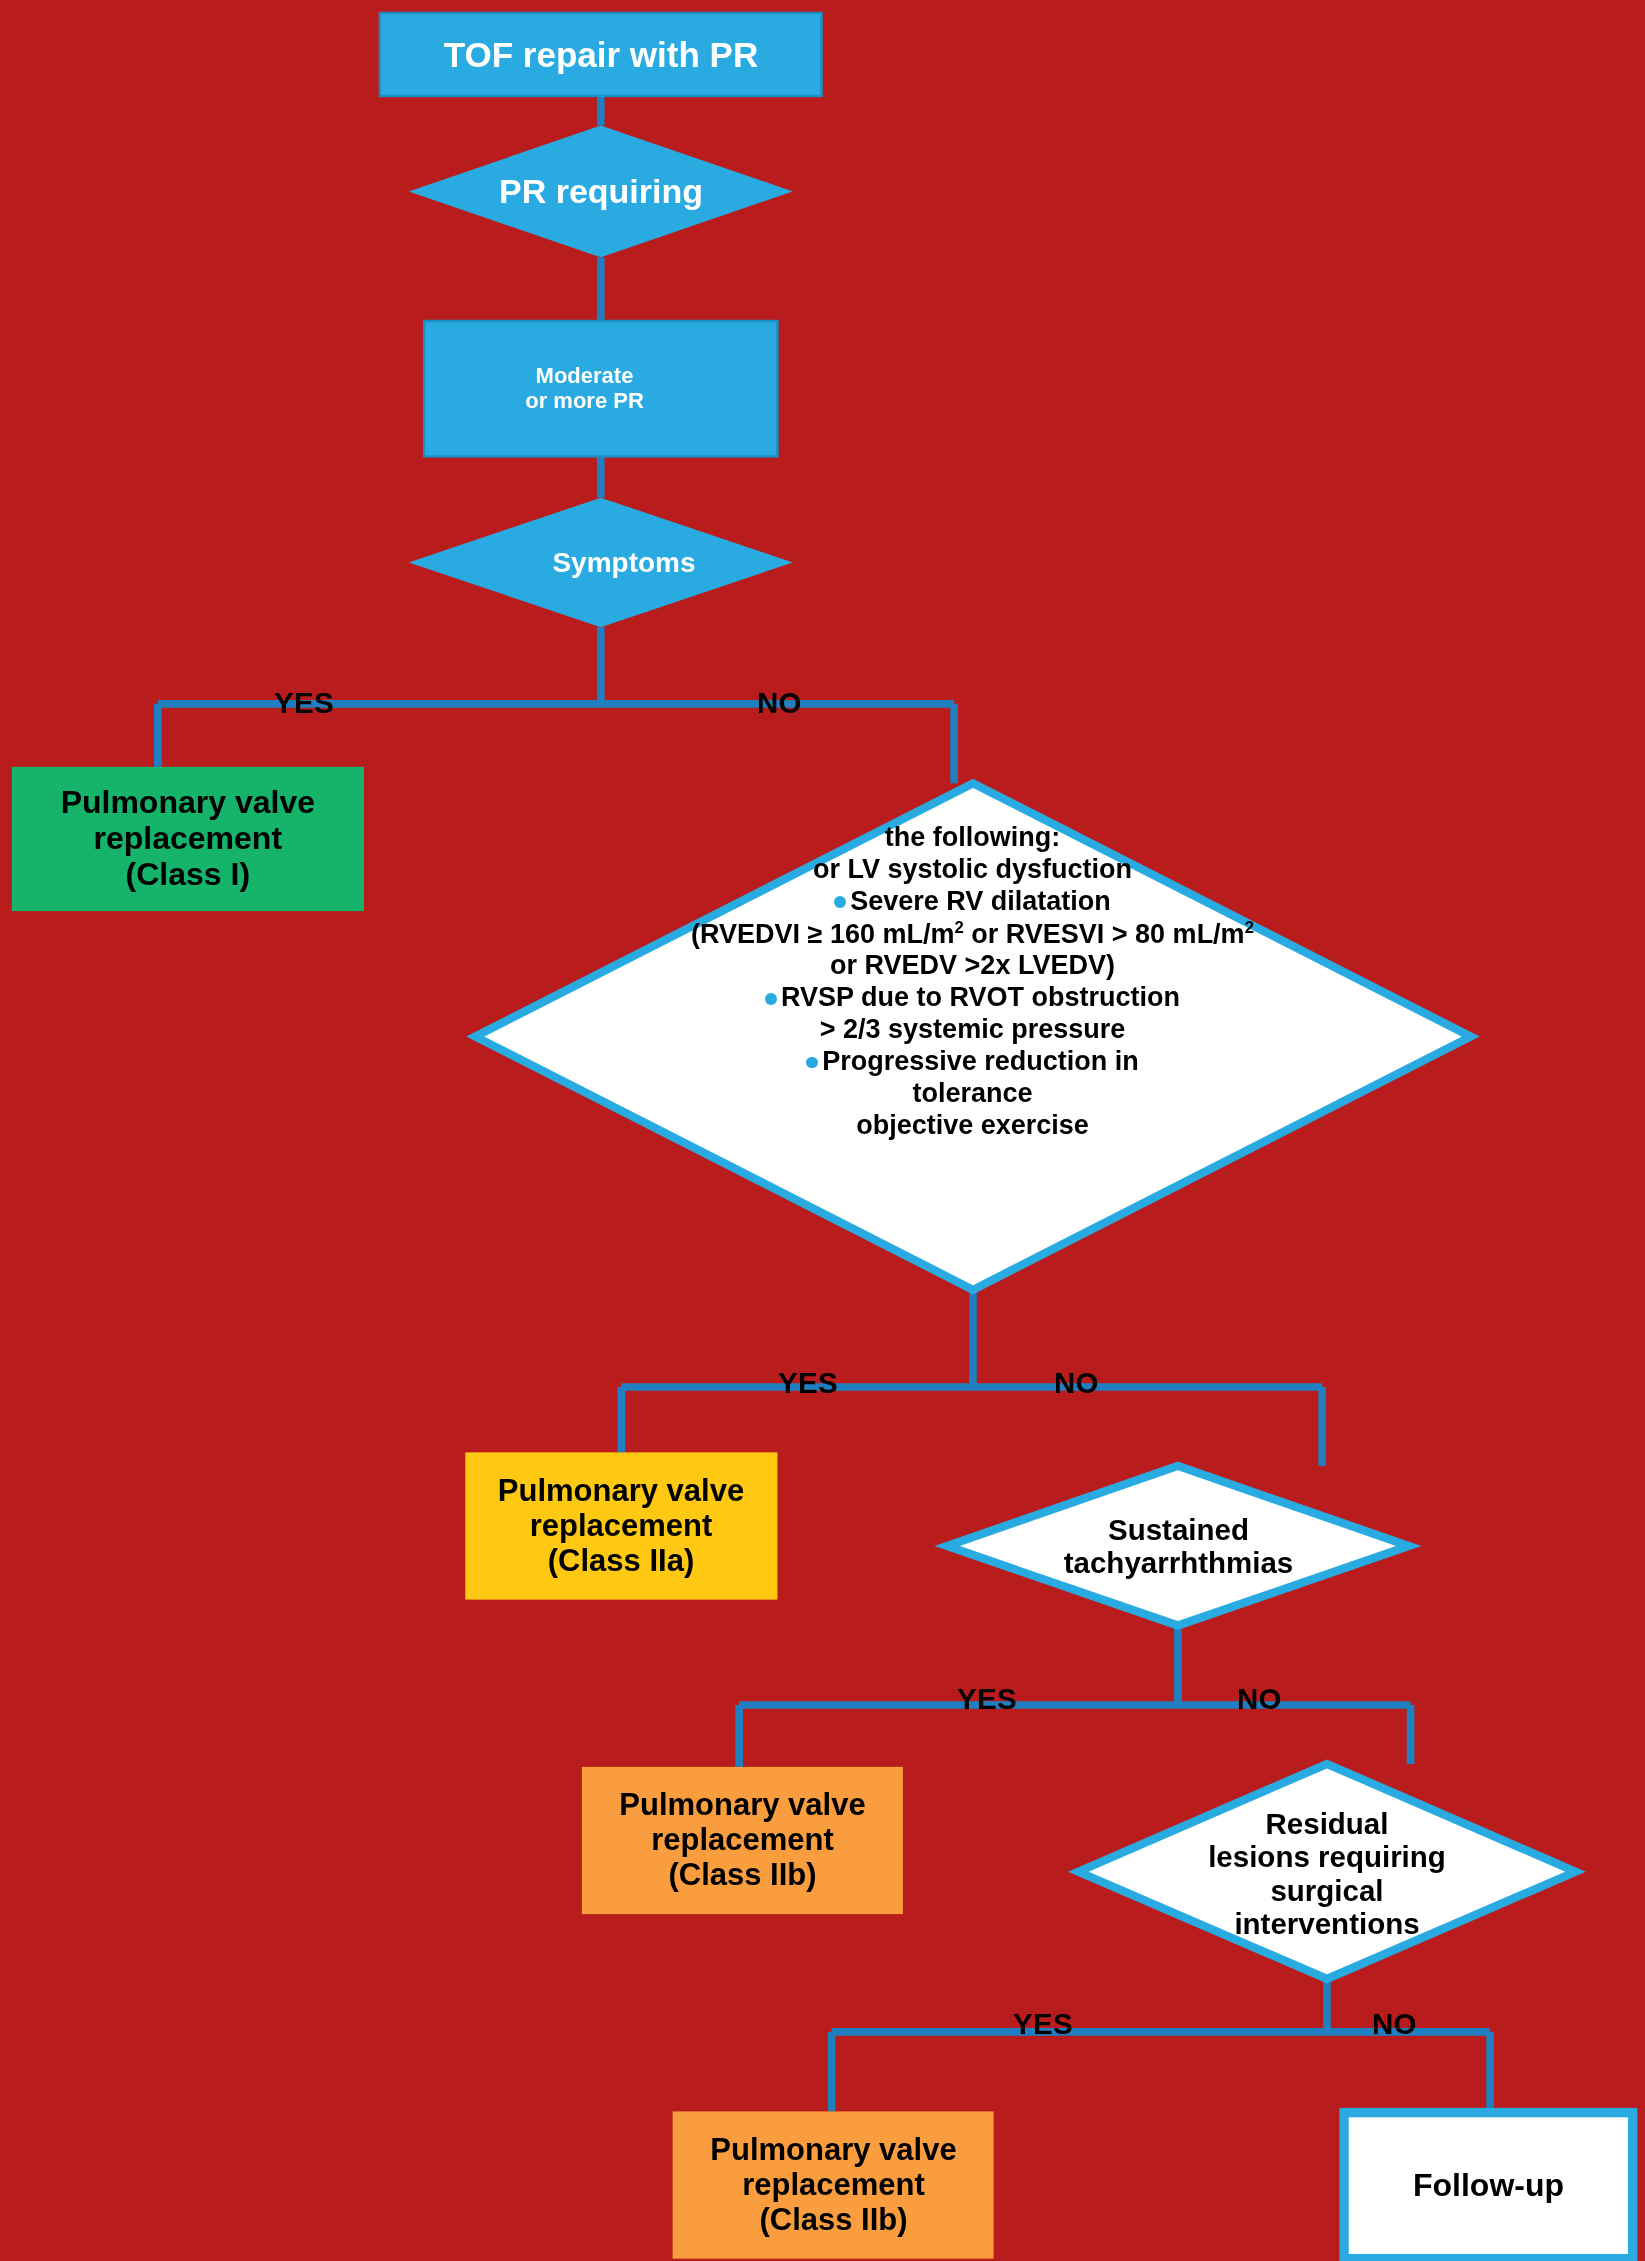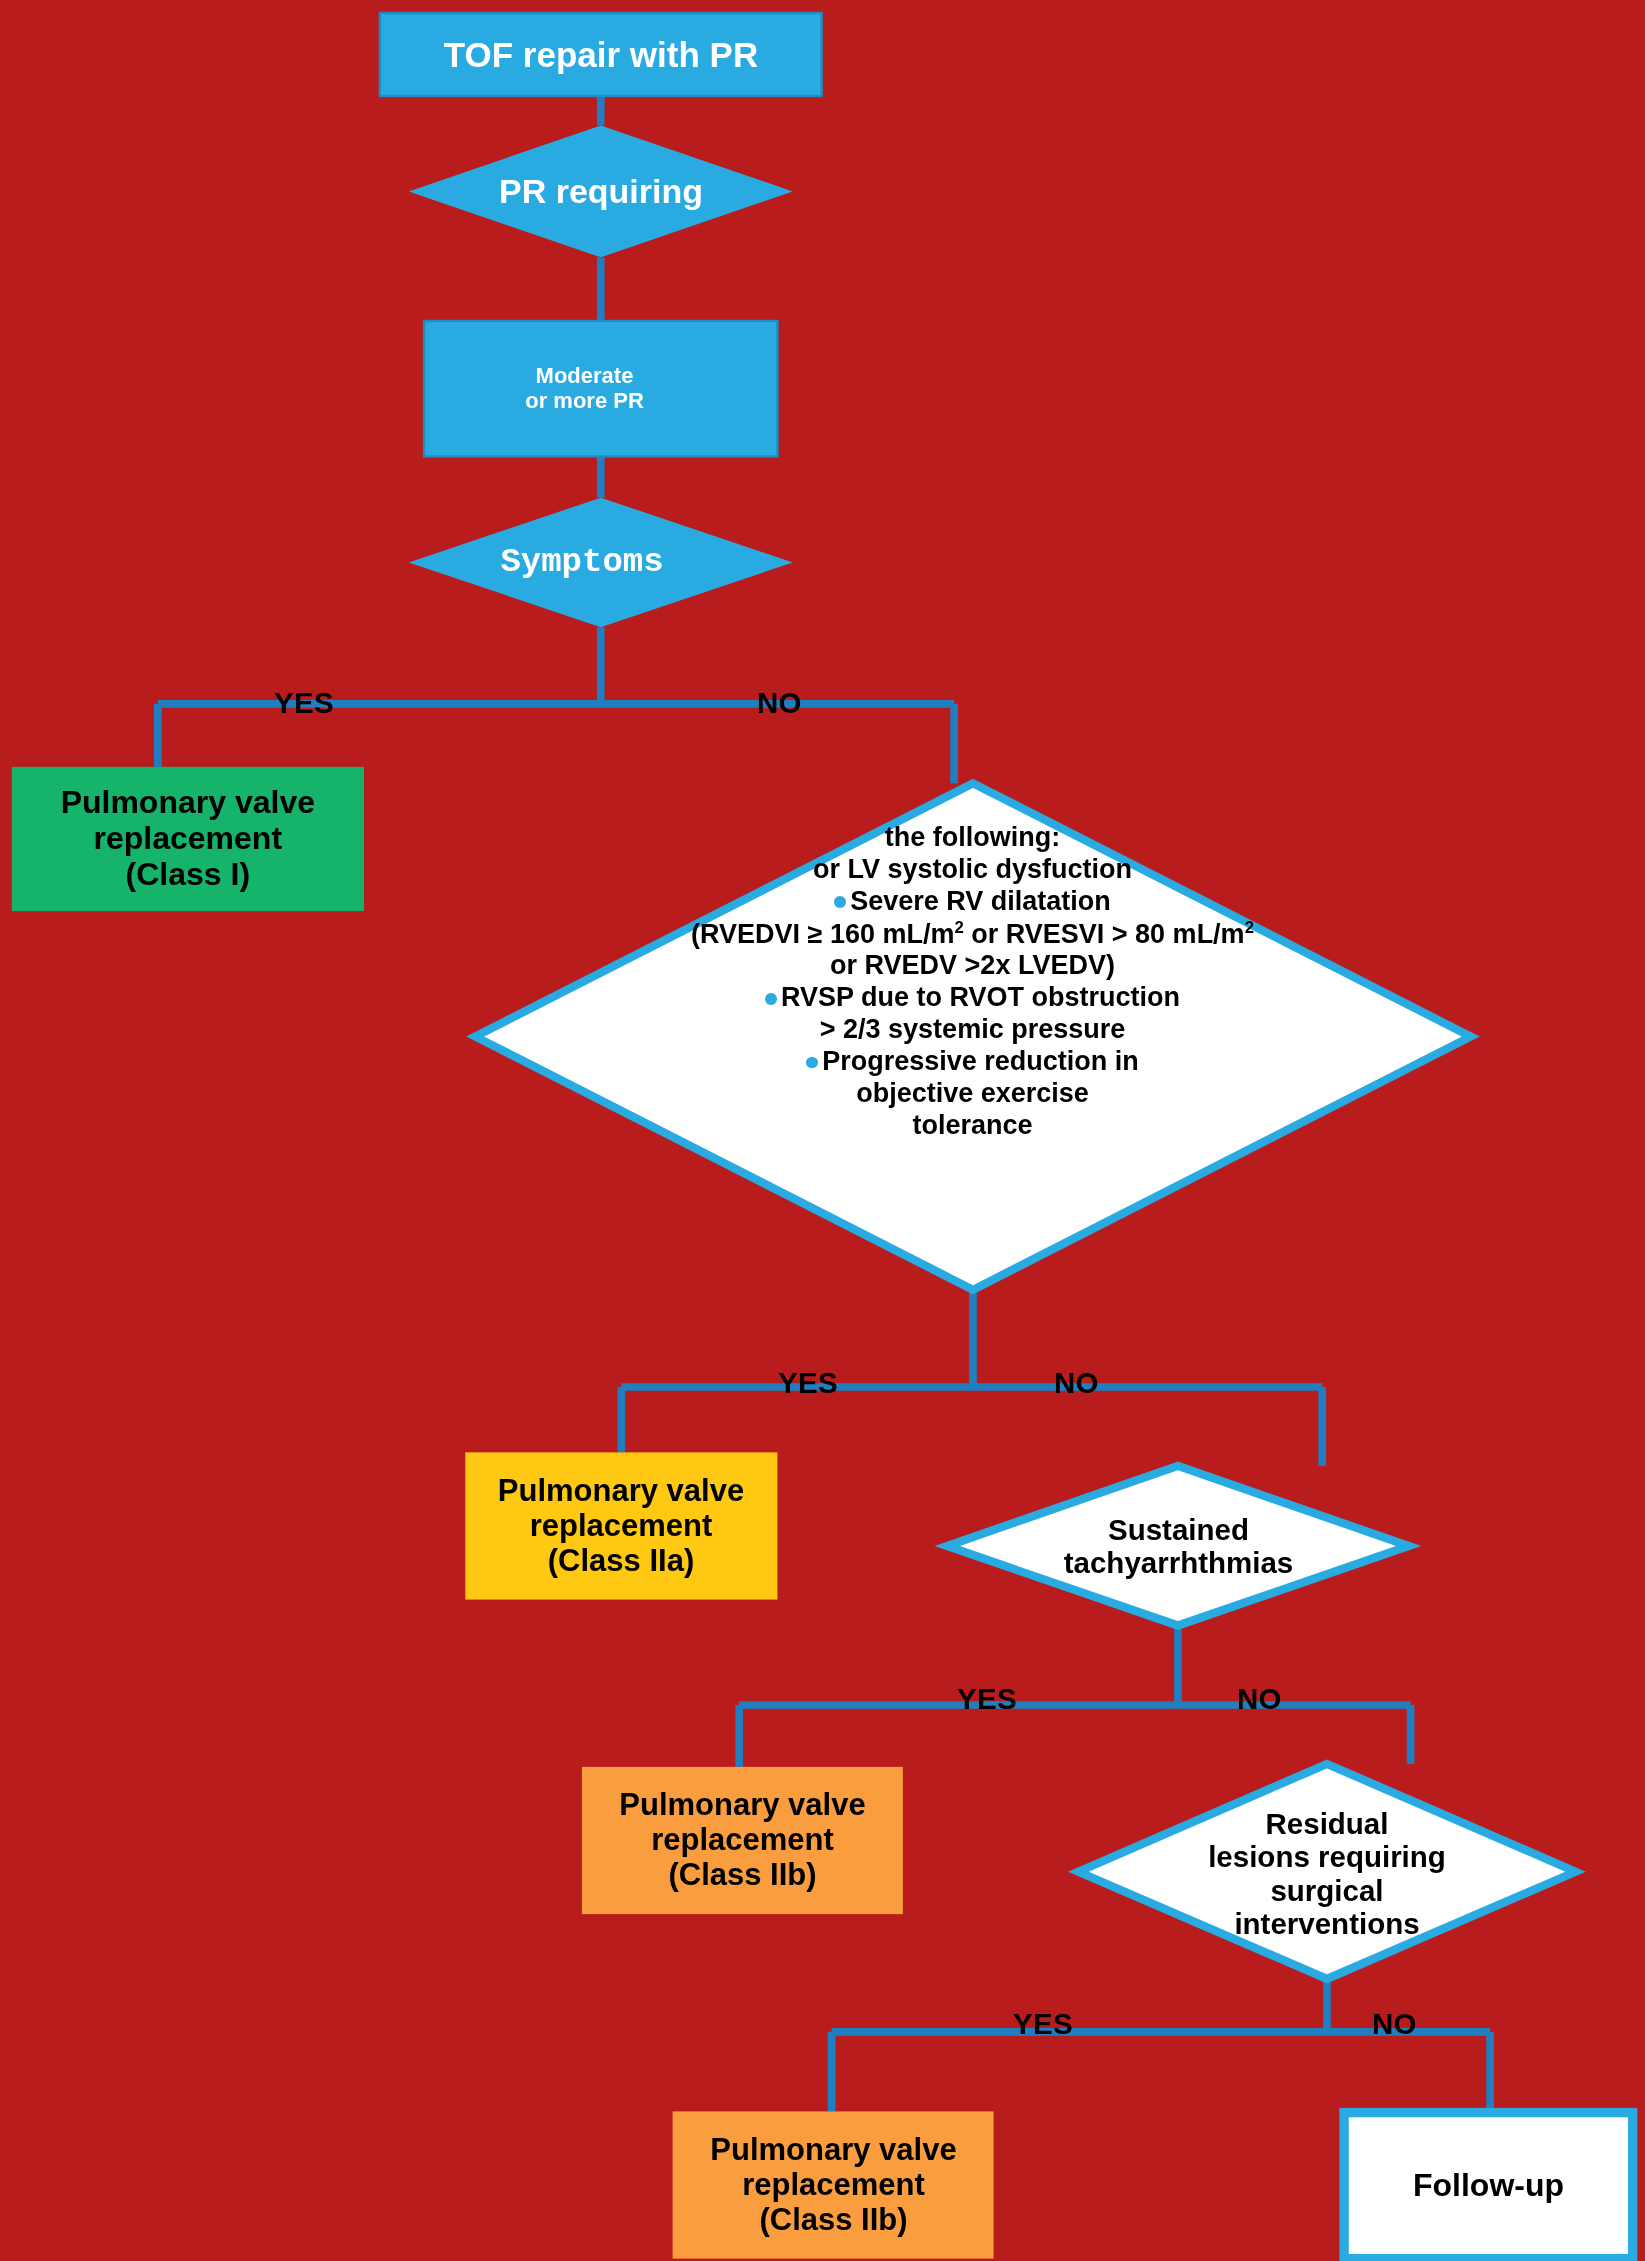--- a/index.html
+++ b/index.html
@@ -126,37 +126,37 @@
     <rect x="2282" y="3587" width="490" height="248" fill="#FFFFFF" stroke="#29ABE2" stroke-width="16"></rect>
   </svg>
 
   <div class="node-text white-text" style="left:380px; top:13px; width:442px; height:83px; font-size:35px;">TOF repair with PR</div>
 
   <div class="node-text white-text" style="left:468px; top:156px; width:266px; height:71px; font-size:34px;">PR requiring</div>
 
   <div class="node-text white-text" style="left:408px; top:321px; width:353px; height:135px; font-size:22px;">Moderate
 or more PR</div>
 
-  <div class="node-text white-text" style="left:449px; top:527px; width:266px; height:71px; font-size:34px;font-family:Liberation Mono, monospace;">Symptoms</div>
+  <div class="node-text white-text" style="left:491px; top:527px; width:266px; height:71px; font-size:28px;">Symptoms</div>
 
   <div class="node-text dark-text" style="left:11.8px; top:767px; width:352px; height:144px; font-size:32px;">Pulmonary valve
 replacement
 (Class I)</div>
 
   <div class="crit-block" id="criteria-text" style="left:522px; top:822px; width:901px;">
       <div class="crit-line">the following:</div>
       <div class="crit-line">or LV systolic dysfuction</div>
       <div class="crit-line"><span class="bullet-dot"></span>Severe RV dilatation</div>
       <div class="crit-line">(RVEDVI ≥ 160 mL/m<sup>2</sup> or RVESVI &gt; 80 mL/m<sup>2</sup></div>
       <div class="crit-line">or RVEDV &gt;2x LVEDV)</div>
       <div class="crit-line"><span class="bullet-dot"></span>RVSP due to RVOT obstruction</div>
       <div class="crit-line">&gt; 2/3 systemic pressure</div>
       <div class="crit-line"><span class="bullet-dot"></span>Progressive reduction in</div>
+      <div class="crit-line">tolerance</div>
       <div class="crit-line">objective exercise</div>
-      <div class="crit-line">tolerance</div>
     </div>
 
   <div class="node-text dark-text" style="left:465px; top:1453px; width:312px; height:147px; font-size:31px;">Pulmonary valve
 replacement
 (Class IIa)</div>
 
   <div class="node-text dark-text" style="left:990px; top:1496px; width:377px; height:100px; font-size:29.5px;">Sustained
 tachyarrhthmias</div>
 
   <div class="node-text dark-text" style="left:582px; top:1767px; width:321px; height:147px; font-size:31px;">Pulmonary valve

